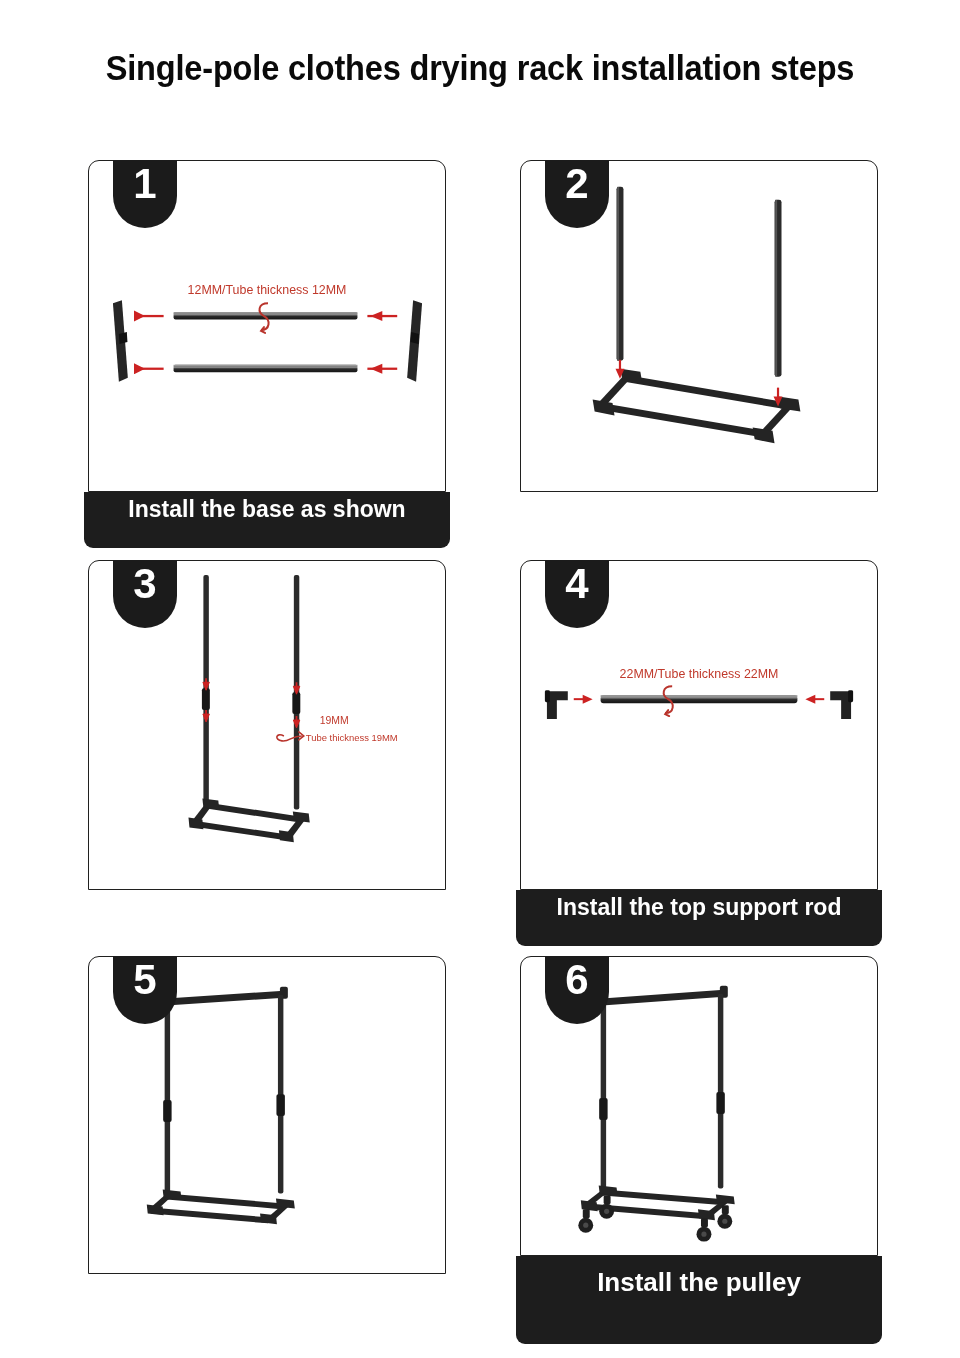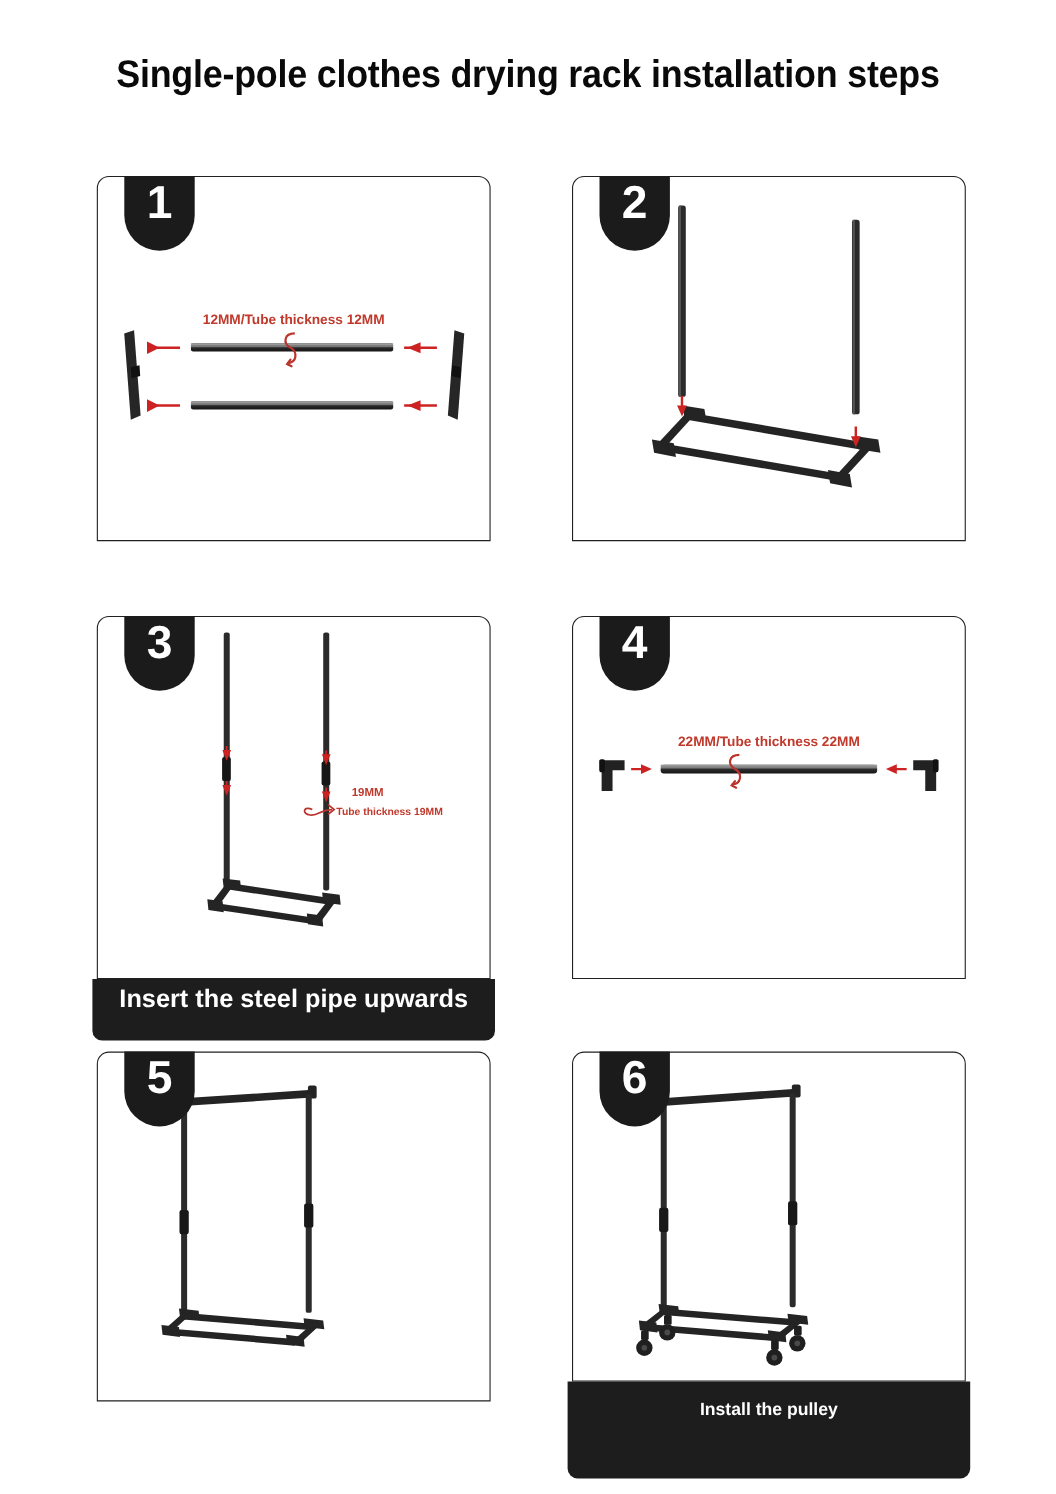--- a/index.html
+++ b/index.html
@@ -101,29 +101,29 @@
     font-family: "Liberation Sans", sans-serif;
   }
   .caption.one-line {
     height: 56px;
     line-height: 56px;
     font-size: 23px;
   }
   .caption.two-line {
     height: 88px;
     padding-top: 9px;
-    font-size: 16px;
+    font-size: 26px;
   }
   .caption .cap-line { line-height: 34px; display: block; }
 
   
   .art {
     position: absolute;
     left: 0; top: 0;
-    width: 100%; height: 100%; font-weight: bold;
+    width: 100%; height: 100%;
   }
   .art svg { display: block; width: 100%; height: 100%; }
 </style>
 </head>
 <body>
 
 <div class="page">
 
   <div class="page-title">Single-pole clothes drying rack installation steps</div>
 
@@ -175,20 +175,23 @@
 
             <g fill="none" stroke="#b9342c" stroke-width="2">
               <path d="M 180 143 C 170 143 169 152 176 156 C 183 160 182 170 173 170"></path>
               <path d="M 176 167 L 173 171 L 177 173" stroke-linecap="round"></path>
             </g>
 
             <text x="179" y="134" text-anchor="middle" font-family="Liberation Sans, sans-serif" font-size="12.5" fill="#c0392b">12MM/Tube thickness 12MM</text>
           </svg>
         </div>
       </div>
+      <div class="caption one-line">
+        <span class="cap-line">Install the base as shown</span>
+      </div>
     </div>
 
     <div class="step-cell col-right row-1">
       <div class="card h-tall">
         <div class="badge">2</div>
         <div class="art">
           <svg viewBox="0 0 358 332" xmlns="http://www.w3.org/2000/svg">
             <g>
               <rect x="96" y="26" width="7" height="175" rx="2.5" fill="#2b2b2b"></rect>
               <rect x="96.6" y="26" width="2" height="175" fill="#555"></rect>
@@ -261,23 +264,20 @@
               <path d="M 118 243 L 125 244 L 111 263 L 104 261 Z"></path>
               <path d="M 212 257 L 219 258 L 205 277 L 198 275 Z"></path>
               <path d="M 114 239 L 130 241 L 131 250 L 115 248 Z"></path>
               <path d="M 100 258 L 114 260 L 115 270 L 101 268 Z"></path>
               <path d="M 205 252 L 221 254 L 222 263 L 206 261 Z"></path>
               <path d="M 191 271 L 205 273 L 206 283 L 192 281 Z"></path>
             </g>
           </svg>
         </div>
       </div>
-      <div class="caption one-line">
-        <span class="cap-line">Insert the steel pipe upwards</span>
-      </div>
     </div>
 
     <div class="step-cell col-right row-2">
       <div class="card h-mid">
         <div class="badge">4</div>
         <div class="art">
           <svg viewBox="0 0 358 330" xmlns="http://www.w3.org/2000/svg">
             <defs>
               <linearGradient id="tube4" x1="0" y1="0" x2="0" y2="1">
                 <stop offset="0%" stop-color="#4e4e4e"></stop>
@@ -311,20 +311,23 @@
             </g>
 
             <g fill="none" stroke="#b9342c" stroke-width="2">
               <path d="M 152 126 C 142 126 141 135 148 139 C 155 143 154 153 145 153"></path>
               <path d="M 148 150 L 145 154 L 149 156" stroke-linecap="round"></path>
             </g>
 
             <text x="179" y="118" text-anchor="middle" font-family="Liberation Sans, sans-serif" font-size="12.5" fill="#c0392b">22MM/Tube thickness 22MM</text>
           </svg>
         </div>
+      </div>
+      <div class="caption one-line">
+        <span class="cap-line">Install the top support rod</span>
       </div>
     </div>
 
     <div class="step-cell col-left row-3">
       <div class="card h-short">
         <div class="badge">5</div>
         <div class="art">
           <svg viewBox="0 0 358 318" xmlns="http://www.w3.org/2000/svg">
             <g fill="#242424">
               <path d="M 74 42 L 196 34 L 196 41 L 74 49 Z"></path>

